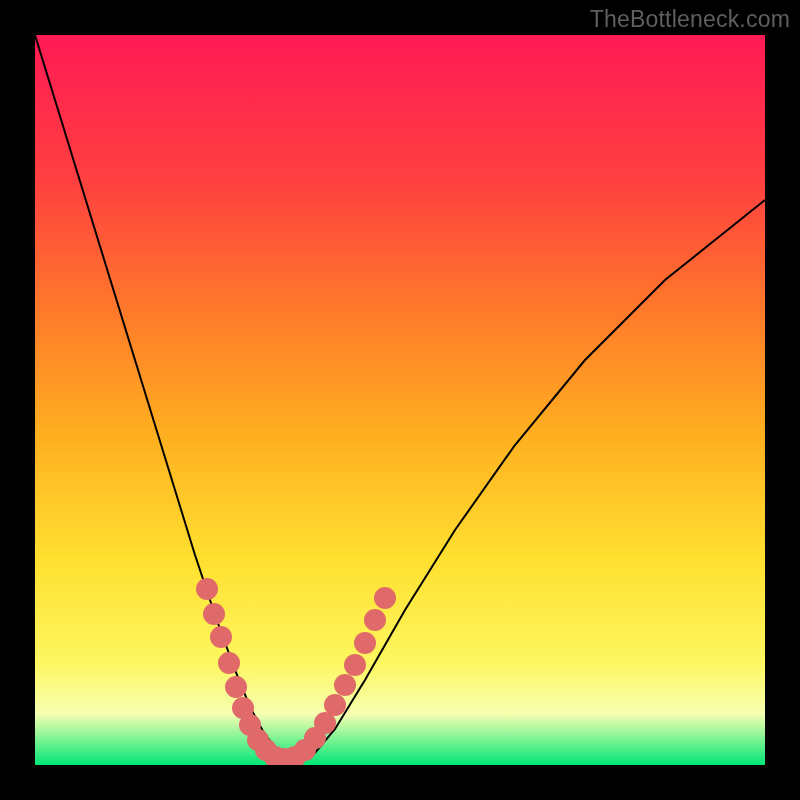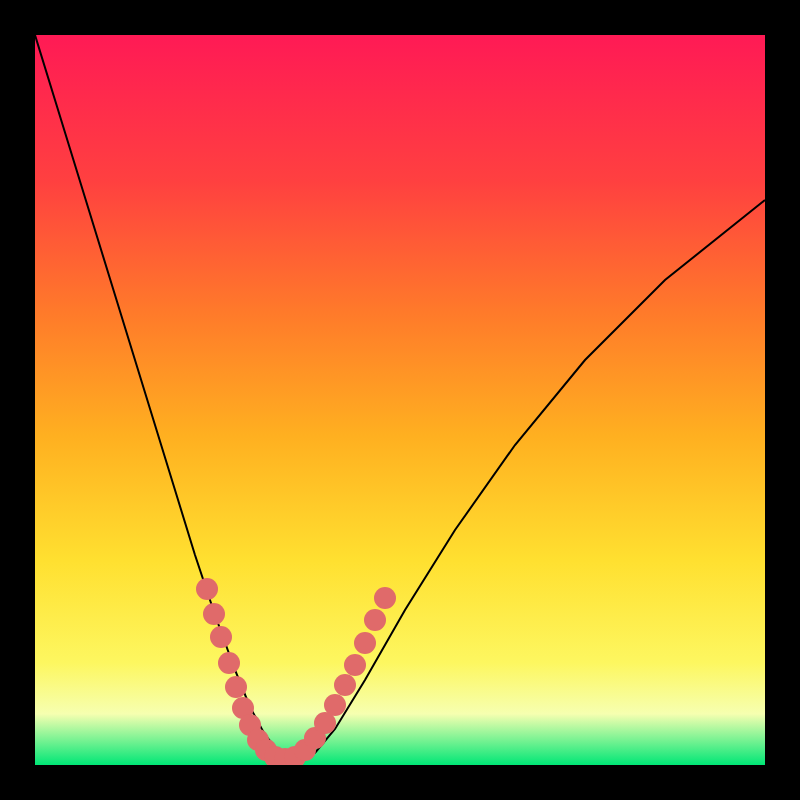--- a/index.html
+++ b/index.html
@@ -7,20 +7,21 @@
   .container { width: 800px; height: 800px; background: #000; position: relative; }
   .plot-area { position: absolute; left: 35px; top: 35px; width: 730px; height: 730px; }
   .gradient-bg { width: 100%; height: 100%; }
   .watermark { position: absolute; top: 6px; right: 10px; color: #5f5f5f; font-size: 23px; font-weight: normal; letter-spacing: 0.2px; }
   svg.curve { position: absolute; left: 35px; top: 35px; width: 730px; height: 730px; pointer-events: none; }
 </style>
 </head>
 <body>
 
 <div class="container">
+  <div class="watermark">TheBottleneck.com</div>
   <div class="plot-area">
     <svg class="gradient-bg" viewBox="0 0 730 730" preserveAspectRatio="none">
       <defs>
         <linearGradient id="bg-grad" x1="0" y1="0" x2="0" y2="1">
           <stop offset="0%" stop-color="#ff1a55"></stop>
           <stop offset="20%" stop-color="#ff4040"></stop>
           <stop offset="38%" stop-color="#ff7a2a"></stop>
           <stop offset="55%" stop-color="#ffb020"></stop>
           <stop offset="72%" stop-color="#ffe030"></stop>
           <stop offset="86%" stop-color="#fdf760"></stop>

